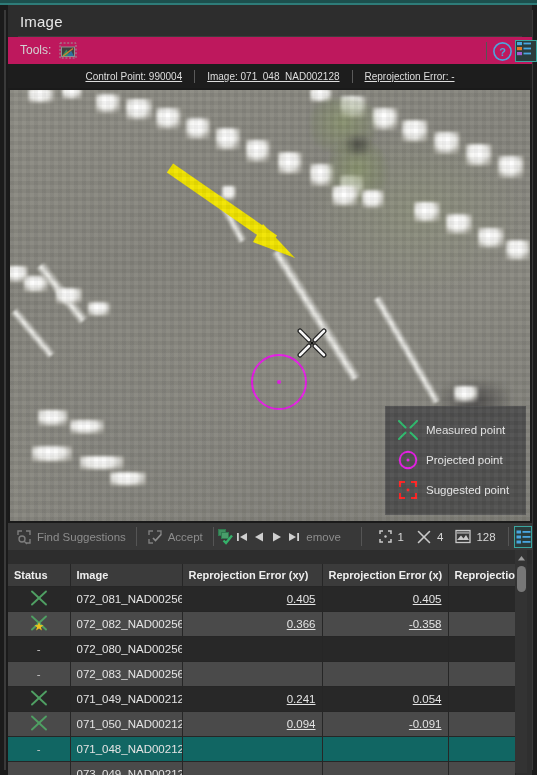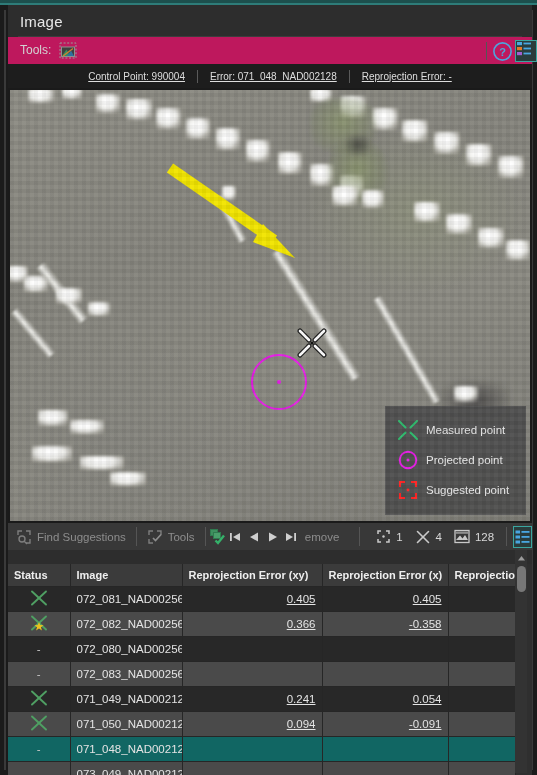--- a/index.html
+++ b/index.html
@@ -272,21 +272,21 @@
           <rect x="7.5" y="1.6" width="7.5" height="1.8" fill="#49a6e0"></rect>
           <rect x="7.5" y="6.6" width="7.5" height="1.8" fill="#49a6e0"></rect>
           <rect x="7.5" y="11.6" width="7.5" height="1.8" fill="#49a6e0"></rect>
         </svg>
       </div>
     </div>
 
     <div class="status-strip">
       <span class="status-item">Control Point: 990004</span>
       <span class="status-div"></span>
-      <span class="status-item">Error: 071_048_NAD002128</span>
+      <span class="status-item">Image: 071_048_NAD002128</span>
       <span class="status-div"></span>
       <span class="status-item">Reprojection Error: -</span>
     </div>
 
     <div class="canvas-wrap">
       <div class="canvas">
 
         <div class="blob" style="left:18px;  top:-2px; width:26px; height:15px;"></div>
         <div class="blob" style="left:52px;  top:-4px; width:20px; height:13px;"></div>
         <div class="blob" style="left:86px;  top:4px;  width:24px; height:19px;"></div>
@@ -430,21 +430,21 @@
 
       <div class="tb-btn disabled">
         <svg width="16" height="16" viewBox="0 0 16 16">
           <g stroke="#7e7e7e" stroke-width="1.4" fill="none">
             <path d="M2 6 V2 H6"></path>
               <path d="M10 2 H14 V6"></path>
               <path d="M2 10 V14 H6"></path>
           </g>
           <path d="M6 9 L8.5 11.5 L14 5.5" stroke="#8d8d8d" stroke-width="1.7" fill="none"></path>
         </svg>
-        <span>Tools</span>
+        <span>Accept</span>
       </div>
 
       <div class="tb-sep"></div>
 
       <div class="tb-nav">
         <svg width="18" height="18" viewBox="0 0 18 18">
           <rect x="2.5" y="1.5" width="7" height="6" fill="#3f8f5f" stroke="#2f7a4f" stroke-width="1"></rect>
           <rect x="5.5" y="4.5" width="7" height="6" fill="#4a9e6b" stroke="#2f7a4f" stroke-width="1"></rect>
           <path d="M7.5 12.5 L10 15 L16 7.5" stroke="#35b16a" stroke-width="2.4" fill="none"></path>
         </svg>

